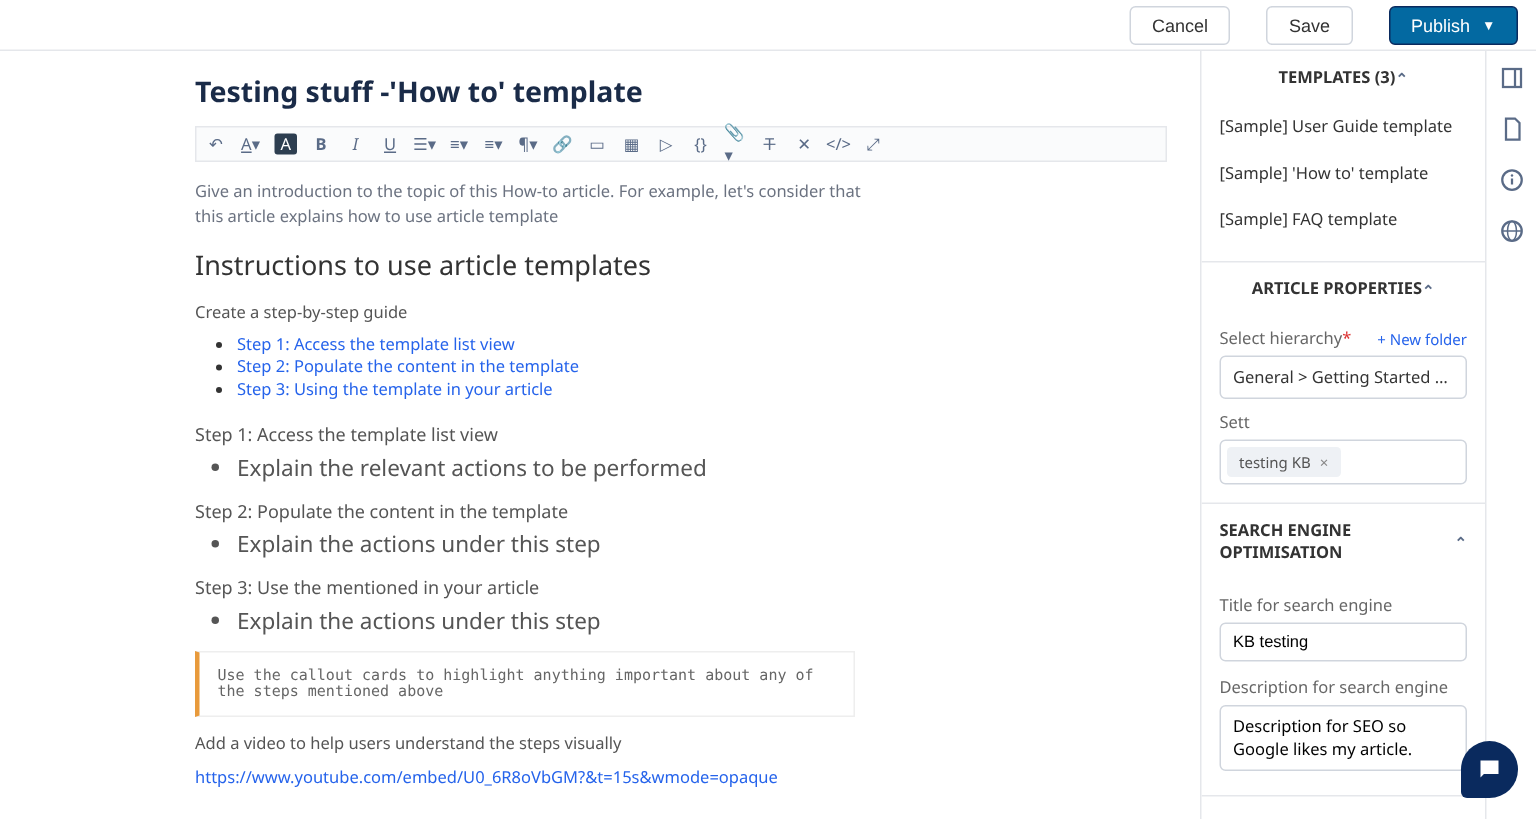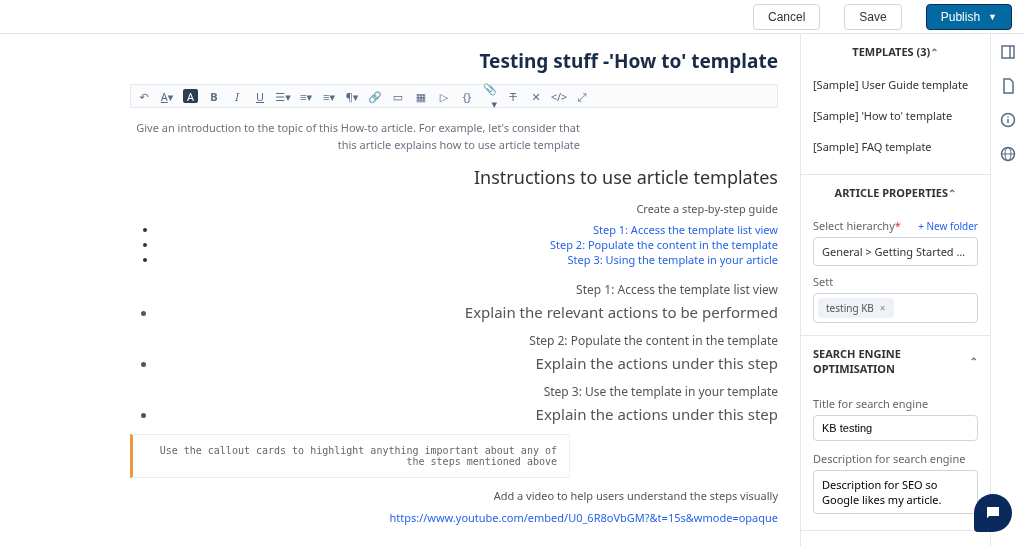--- a/index.html
+++ b/index.html
@@ -2,21 +2,21 @@
 <html><head>
 <meta charset="utf-8">
 <style>
 * { box-sizing: border-box; margin: 0; padding: 0; }
 body { font-family: -apple-system, "Segoe UI", system-ui, sans-serif; font-size: 12px; color: #333; background: #fff; width: 1024px; height: 546px; overflow: hidden; position: relative; }
 .top-bar { height: 34px; border-bottom: 1px solid #e5e7eb; display: flex; align-items: center; justify-content: flex-end; padding: 0 12px; gap: 24px; }
 .btn { padding: 5px 14px; border: 1px solid #d0d5dd; background: #fff; border-radius: 4px; cursor: pointer; font-size: 12px; color: #333; }
 .btn-publish { background: #0369a1; color: #fff; border-color: #0a2a5e; display: flex; align-items: center; gap: 8px; justify-content: flex-end; }
 .btn-publish .caret { font-size: 9px; }
 .main-wrap { display: flex; height: calc(100% - 34px); }
-.editor-col { flex: 1; padding: 14px 22px 30px 130px; overflow-y: auto; text-align: right; }
+.editor-col { flex: 1; padding: 14px 22px 30px 130px; overflow-y: auto; }
 .right-col { width: 190px; border-left: 1px solid #e5e7eb; overflow-y: auto; }
 .rail { width: 34px; border-left: 1px solid #e5e7eb; display: flex; flex-direction: column; align-items: center; padding-top: 10px; gap: 18px; color: #5a6b87; }
 .rail-icon { width: 16px; height: 16px; cursor: pointer; }
 .article-title { font-size: 19px; font-weight: 700; color: #1a2b48; margin-bottom: 10px; }
 .toolbar { border: 1px solid #e5e7eb; background: #fafbfc; padding: 4px 6px; display: flex; flex-wrap: wrap; gap: 9px; align-items: center; margin-bottom: 12px; }
 .tb-btn { width: 14px; height: 14px; display: flex; align-items: center; justify-content: center; color: #5a6b87; cursor: pointer; font-size: 11px; }
 .tb-btn.dark { background: #2d3e50; color: #fff; padding: 2px 4px; width: auto; border-radius: 2px; }
 .intro-text { font-size: 11px; color: #6b7280; margin-bottom: 12px; line-height: 1.5; max-width: 450px; }
 .subheading { font-size: 18px; font-weight: 400; color: #333; margin-bottom: 12px; }
 .body-text { font-size: 11px; color: #555; margin-bottom: 6px; }
@@ -105,21 +105,21 @@
     <div class="step-title">Step 1: Access the template list view</div>
     <ul class="step-list">
         <li>Explain the relevant actions to be performed</li>
       </ul>
 
     <div class="step-title">Step 2: Populate the content in the template</div>
     <ul class="step-list">
         <li>Explain the actions under this step</li>
       </ul>
 
-    <div class="step-title">Step 3: Use the template in your template</div>
+    <div class="step-title">Step 3: Use the mentioned in your article</div>
     <ul class="step-list">
         <li>Explain the actions under this step</li>
       </ul>
 
     <div class="callout">Use the callout cards to highlight anything important about any of the steps mentioned above</div>
 
     <div class="video-intro">Add a video to help users understand the steps visually</div>
     <a href="#" class="video-link">https://www.youtube.com/embed/U0_6R8oVbGM?&amp;t=15s&amp;wmode=opaque</a>
   </div>
 

